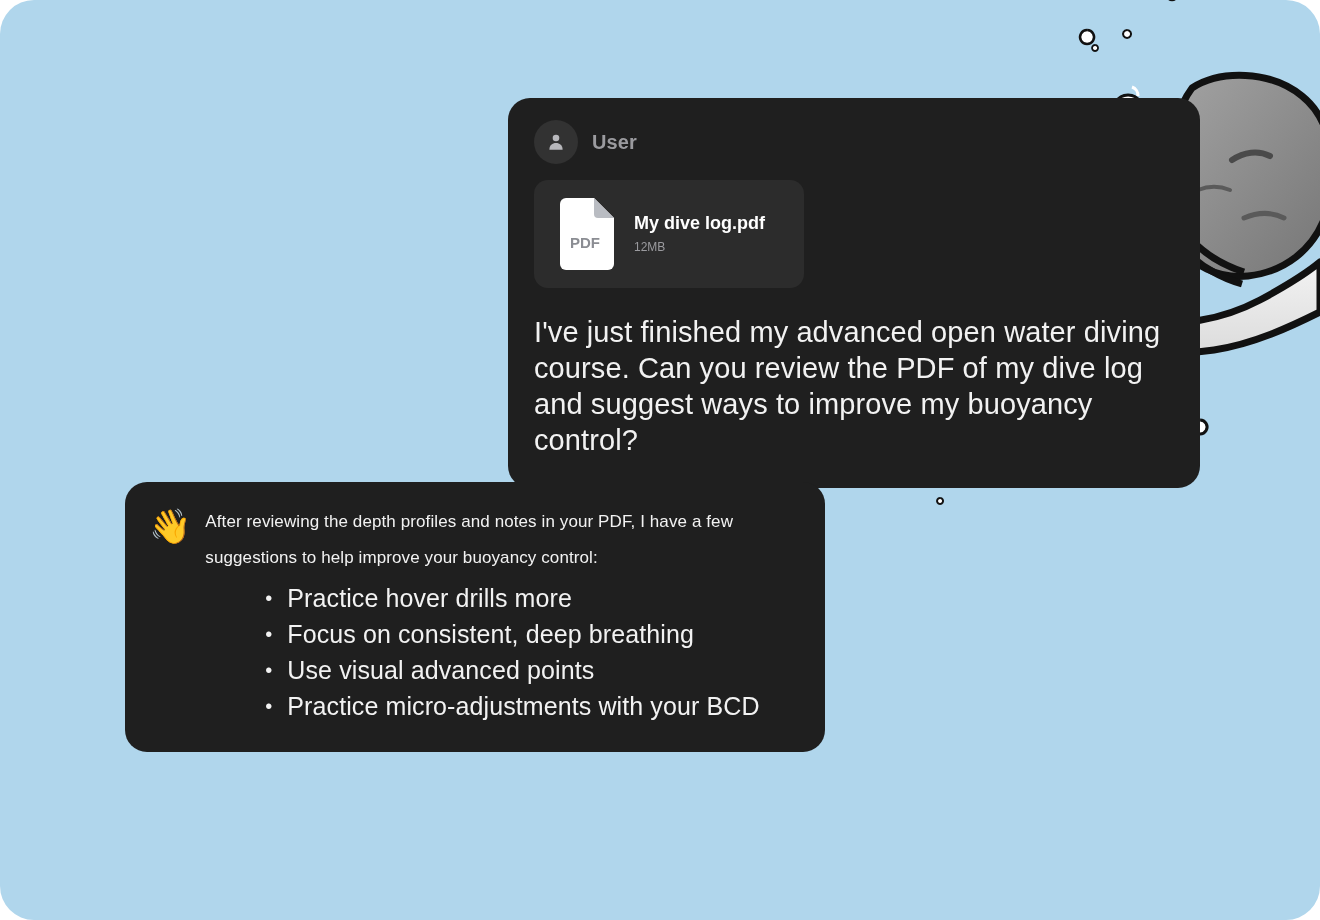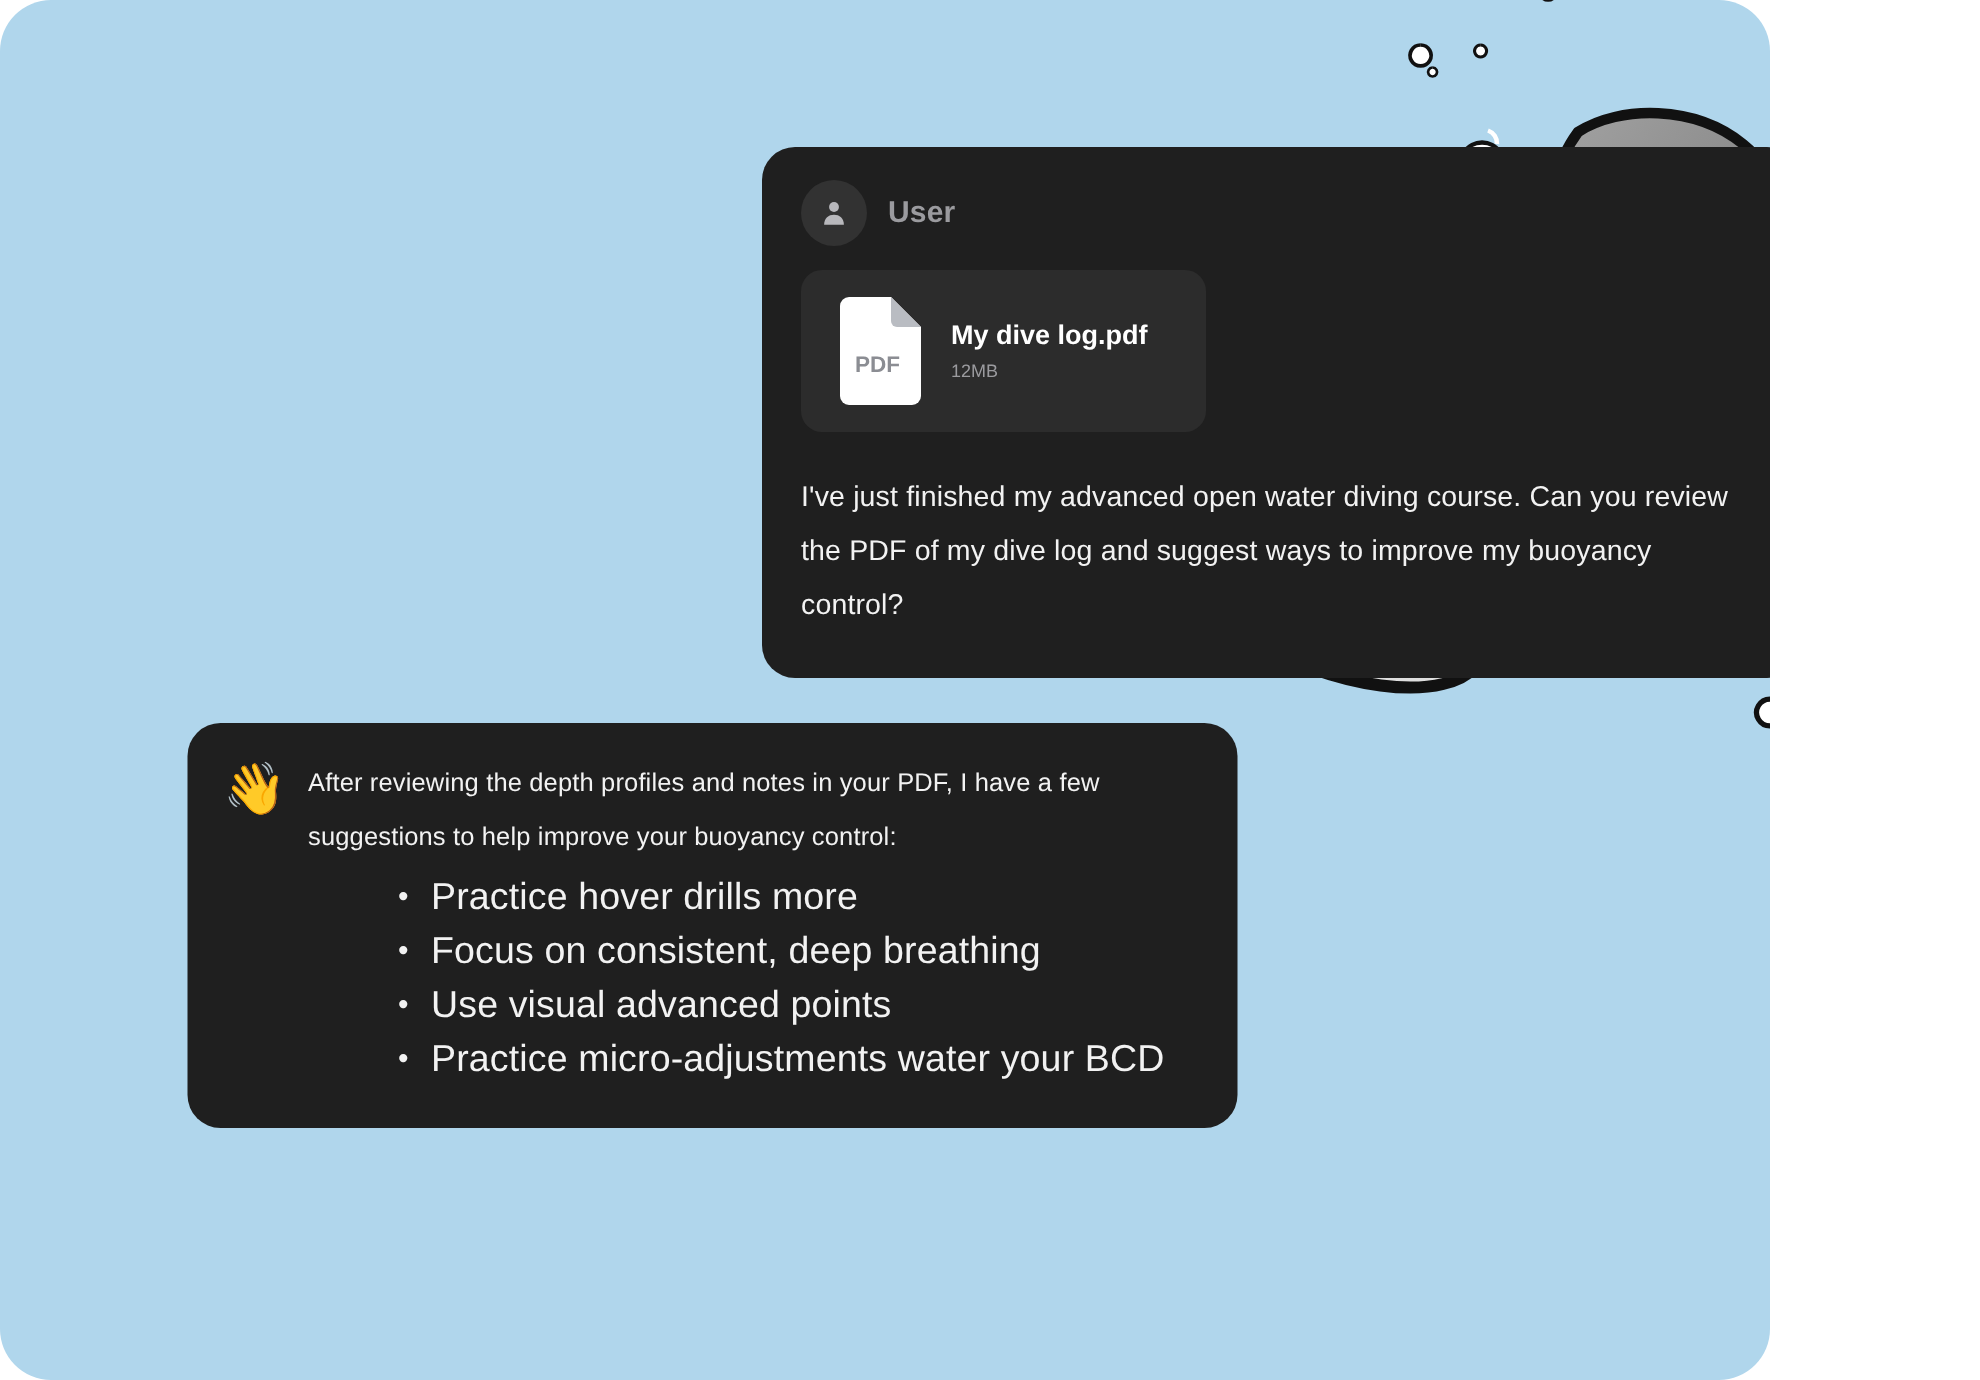--- a/index.html
+++ b/index.html
@@ -9,21 +9,21 @@
   }
   body {
     width: 1320px;
     height: 920px;
     overflow: hidden;
     font-family: "Liberation Sans", sans-serif;
   }
 
   #page {
     position: relative;
-    width: 1180px;
+    width: 1320px;
     height: 920px;
     background: #b0d6ec;
     border-radius: 34px;
     overflow: hidden;
   }
 
   
   #illustration {
     position: absolute;
     right: 0;
@@ -94,21 +94,21 @@
     color: #9b9b9f;
     font-size: 12px;
     font-weight: 400;
     line-height: 1.4;
     margin-top: 3px;
   }
 
   #user-text {
     margin-top: 26px;
     color: #f2f2f2;
-    font-size: 19px;
+    font-size: 29px;
     line-height: 36px;
     font-weight: 400;
     letter-spacing: .1px;
   }
 
   
   #assistant-bubble {
     left: 125px;
     top: 482px;
     width: 700px;
@@ -362,19 +362,19 @@
 
   <div class="bubble" id="assistant-bubble">
     <div class="asst-row">
       <span class="wave">👋</span>
       <div class="asst-body">
         <div id="assistant-intro">After reviewing the depth profiles and notes in your PDF, I have a few suggestions to help improve your buoyancy control:</div>
         <ul class="suggestions" id="suggestion-list">
             <li>Practice hover drills more</li>
             <li>Focus on consistent, deep breathing</li>
             <li>Use visual advanced points</li>
-            <li>Practice micro-adjustments water your BCD</li>
+            <li>Practice micro-adjustments with your BCD</li>
           </ul>
       </div>
     </div>
   </div>
 
 </div>
 
 </body></html>

